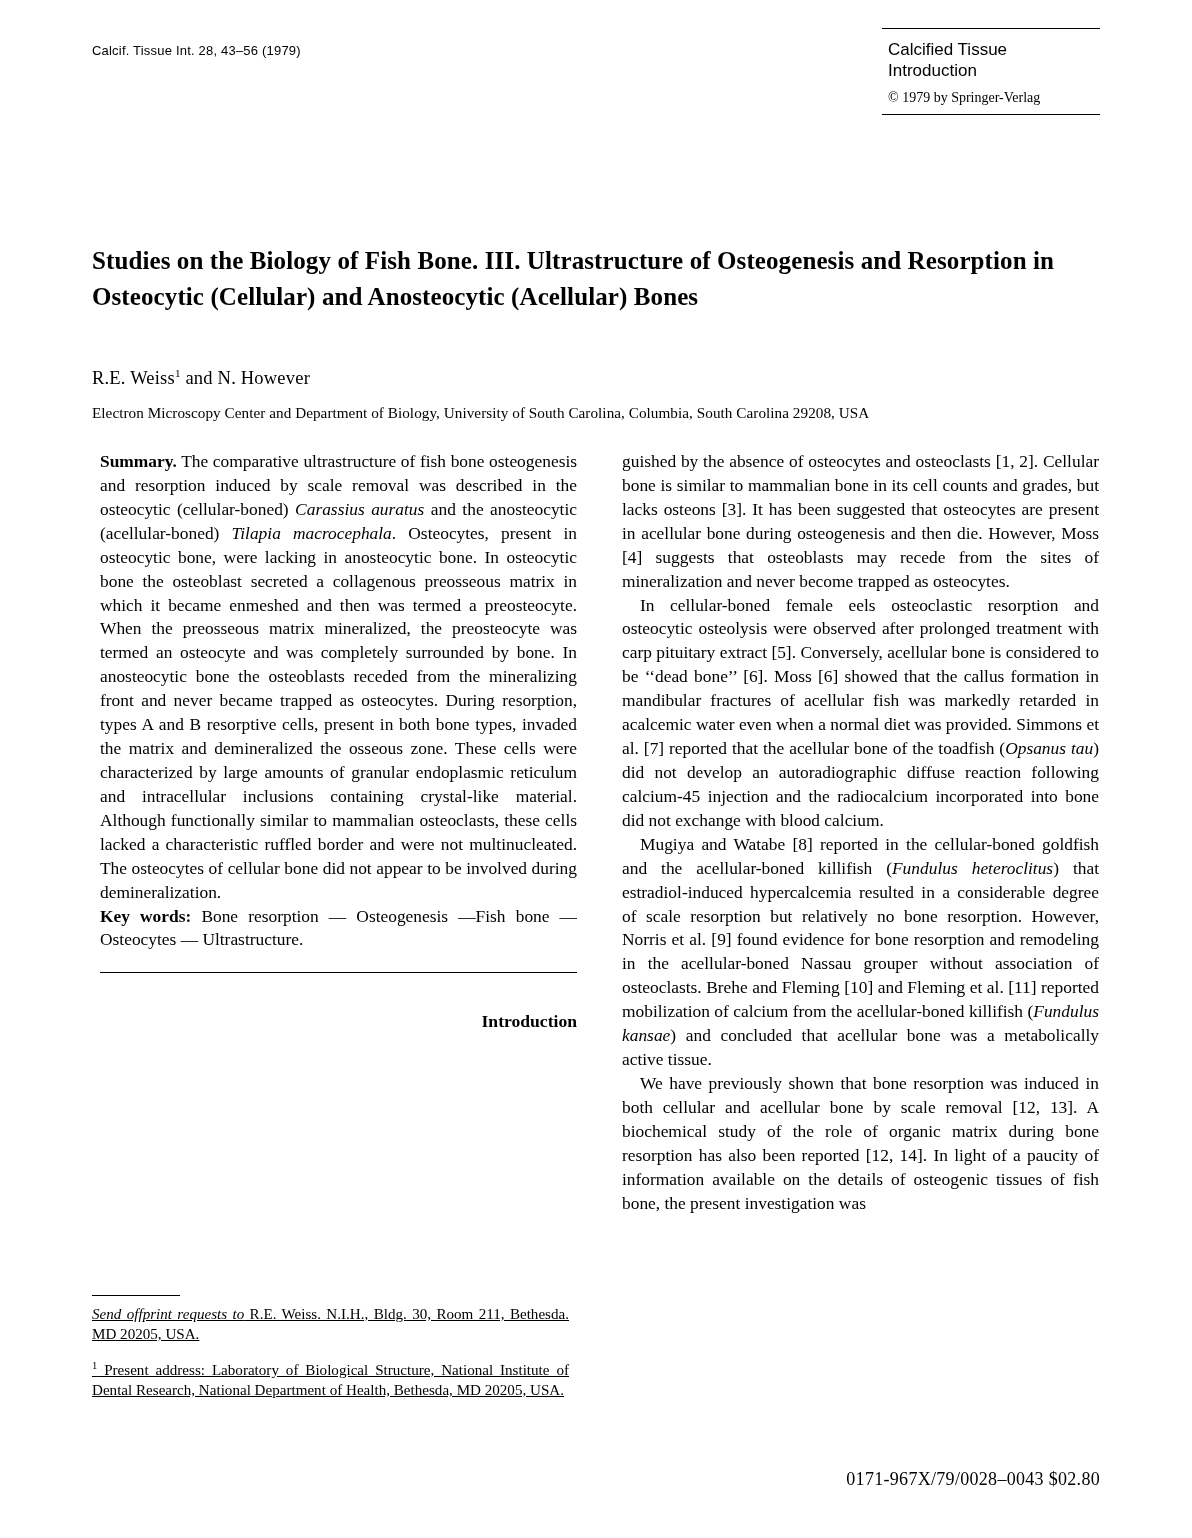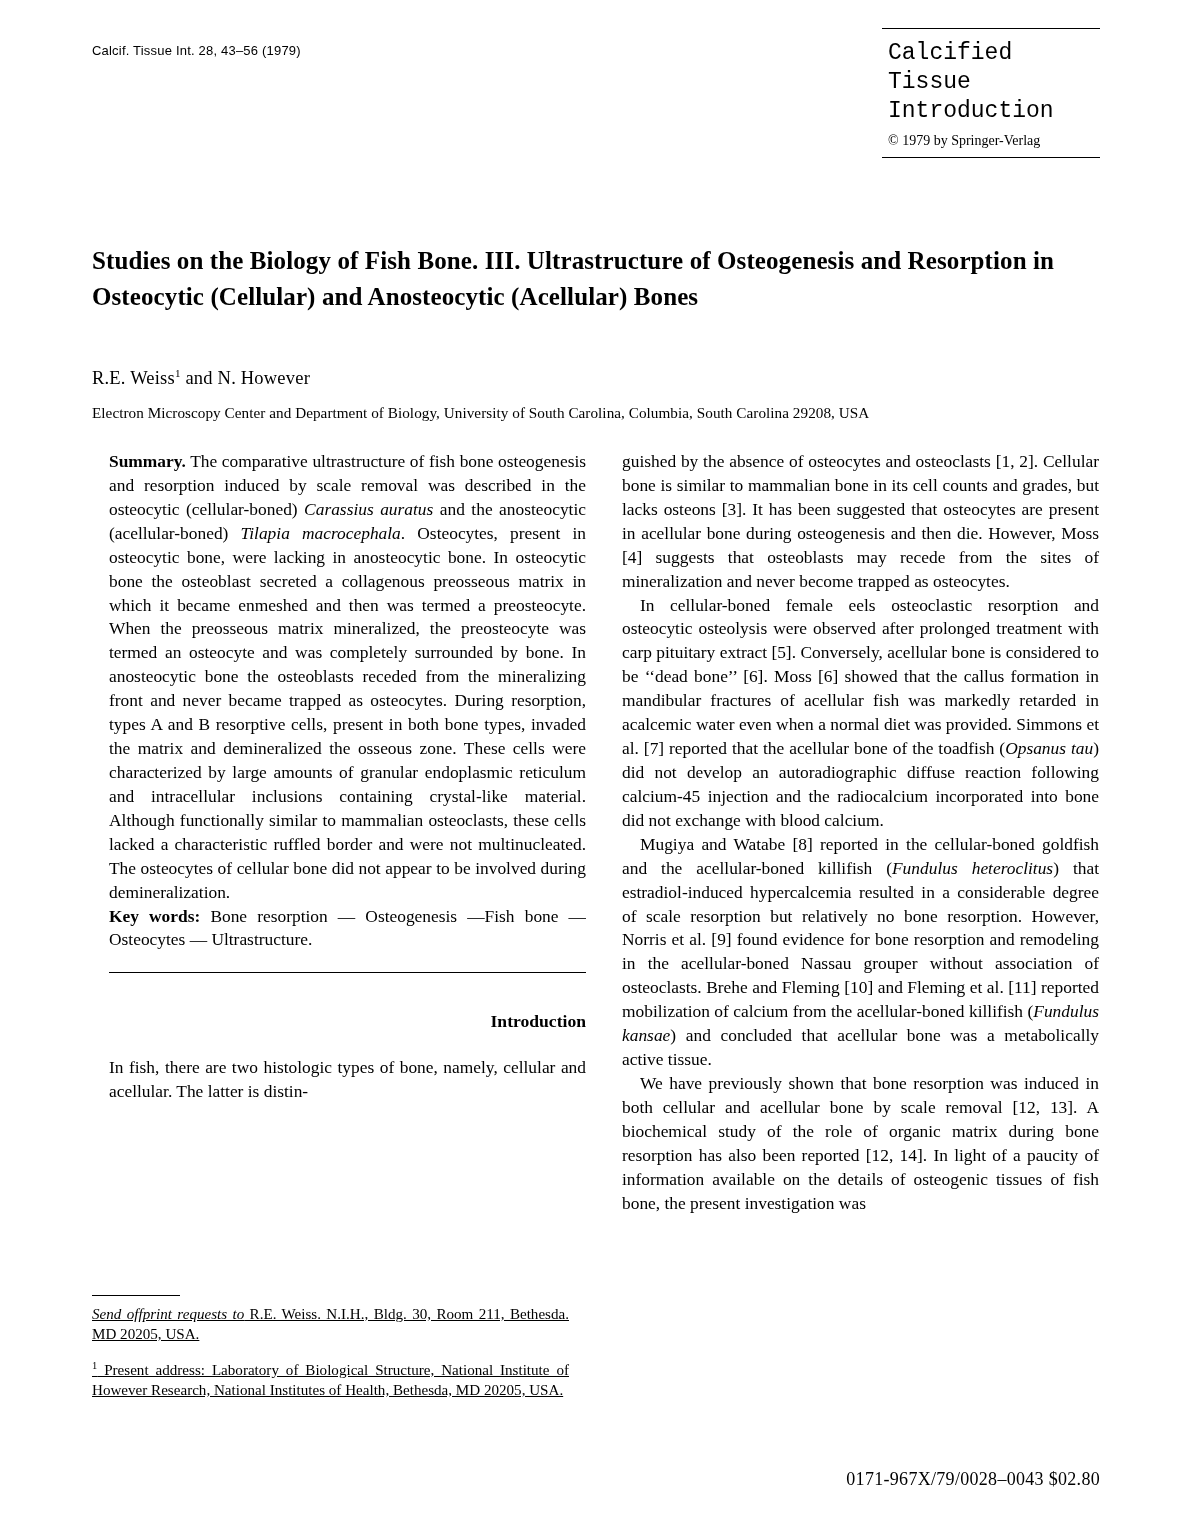--- a/index.html
+++ b/index.html
@@ -42,22 +42,22 @@
     position: absolute;
     right: 0;
     top: 0;
     width: 218px;
     border-top: 1.4px solid #000;
     border-bottom: 1.4px solid #000;
     padding: 10px 0 6px 0;
     text-align: left;
   }
   .journal-title {
-    font-family: Liberation Mono, monospace;
-    font-size: 23px;
+    font-family: Liberation Sans, sans-serif;
+    font-size: 17px;
     line-height: 1.25;
     padding-left: 6px;
   }
   .journal-copyright {
     font-family: "Liberation Serif", serif;
     font-size: 14px;
     padding-left: 6px;
     padding-top: 8px;
     padding-bottom: 2px;
   }
@@ -103,21 +103,21 @@
     top: 450px;
     left: 92px;
     width: 1008px;
     height: 1010px;
   }
   .col {
     position: absolute;
     top: 0;
     width: 477px;
   }
-  .col-left { left: 17px; }
+  .col-left { left: 8px; }
   .col-right { left: 530px; }
 
   p.body {
     margin: 0 0 0 0;
     font-size: 17.4px;
     line-height: 1.375;
     text-align: justify;
     text-justify: inter-word;
     hyphens: manual;
   }
@@ -203,36 +203,35 @@
 
     <div class="col col-left">
       <p class="body"><span class="bold">Summary.</span><span> The comparative ultrastructure of fish bone osteogenesis and resorption induced by scale removal was described in the osteocytic (cellular-boned) </span><span class="ital">Carassius auratus</span><span> and the anosteocytic (acellular-boned) </span><span class="ital">Tilapia  macrocephala</span><span>. Osteocytes, present in osteocytic bone, were lacking in anosteocytic bone. In osteocytic bone the osteoblast secreted a collagenous preosseous matrix in which it became enmeshed and then was termed a preosteocyte. When the preosseous matrix mineralized, the preosteocyte was termed an osteocyte and was completely surrounded by bone. In anosteocytic bone the osteoblasts receded from the mineralizing front and never became trapped as osteocytes. During resorption, types A and B resorptive cells, present in both bone types, invaded the matrix and demineralized the osseous zone. These cells were characterized by large amounts of granular endoplasmic reticulum and intracellular inclusions containing crystal-like material. Although functionally similar to mammalian osteoclasts, these cells lacked a characteristic ruffled border and were not multinucleated. The osteocytes of cellular bone did not appear to be involved during demineralization.</span></p>
 
       <p class="body kw"><span class="bold">Key words:</span><span> Bone resorption — Osteogenesis —Fish bone — Osteocytes — Ultrastructure.</span></p>
 
       <hr class="rule">
 
       <div class="section-head">Introduction</div>
 
-      <p class="body">In fish, there are two histologic types of bone, namely, cellular and acellular. The latter is distin-</p>
     </div>
 
     <div class="col col-right">
       <p class="body">guished by the absence of osteocytes and osteoclasts [1, 2]. Cellular bone is similar to mammalian bone in its cell counts and grades, but lacks osteons [3]. It has been suggested that osteocytes are present in acellular bone during osteogenesis and then die. However, Moss [4] suggests that osteoblasts may recede from the sites of mineralization and never become trapped as osteocytes.</p>
 
       <p class="body indent"><span>In cellular-boned female eels osteoclastic resorption and osteocytic osteolysis were observed after prolonged treatment with carp pituitary extract [5]. Conversely, acellular bone is considered to be ‘‘dead bone’’ [6]. Moss [6] showed that the callus formation in mandibular fractures of acellular fish was markedly retarded in acalcemic water even when a normal diet was provided. Simmons et al. [7] reported that the acellular bone of the toadfish (</span><span class="ital">Opsanus tau</span><span>) did not develop an autoradiographic diffuse reaction following calcium-45 injection and the radiocalcium incorporated into bone did not exchange with blood calcium.</span></p>
 
       <p class="body indent"><span>Mugiya and Watabe [8] reported in the cellular-boned goldfish and the acellular-boned killifish (</span><span class="ital">Fundulus heteroclitus</span><span>) that estradiol-induced hypercalcemia resulted in a considerable degree of scale resorption but relatively no bone resorption. However, Norris et al. [9] found evidence for bone resorption and remodeling in the acellular-boned Nassau grouper without association of osteoclasts. Brehe and Fleming [10] and Fleming et al. [11] reported mobilization of calcium from the acellular-boned killifish (</span><span class="ital">Fundulus kansae</span><span>) and concluded that acellular bone was a metabolically active tissue.</span></p>
 
       <p class="body indent">We have previously shown that bone resorption was induced in both cellular and acellular bone by scale removal [12, 13]. A biochemical study of the role of organic matrix during bone resorption has also been reported [12, 14]. In light of a paucity of information available on the details of osteogenic tissues of fish bone, the present investigation was</p>
     </div>
 
   </div>
 
   <div class="footnotes">
     <hr class="fn-rule">
     <p class="fn"><span class="ital">Send offprint requests to</span><span> R.E. Weiss. N.I.H., Bldg. 30, Room 211, Bethesda. MD 20205, USA.</span></p>
-    <p class="fn"><sup>1</sup><span> Present address: Laboratory of Biological Structure, National Institute of However Research, National Institutes of Health, Bethesda, MD 20205, USA.</span></p>
+    <p class="fn"><sup>1</sup><span> Present address: Laboratory of Biological Structure, National Institute of Dental Research, National Department of Health, Bethesda, MD 20205, USA.</span></p>
   </div>
 
   <div class="footer-code">0171-967X/79/0028–0043 $02.80</div>
 
 </div>
 
 </body></html>

